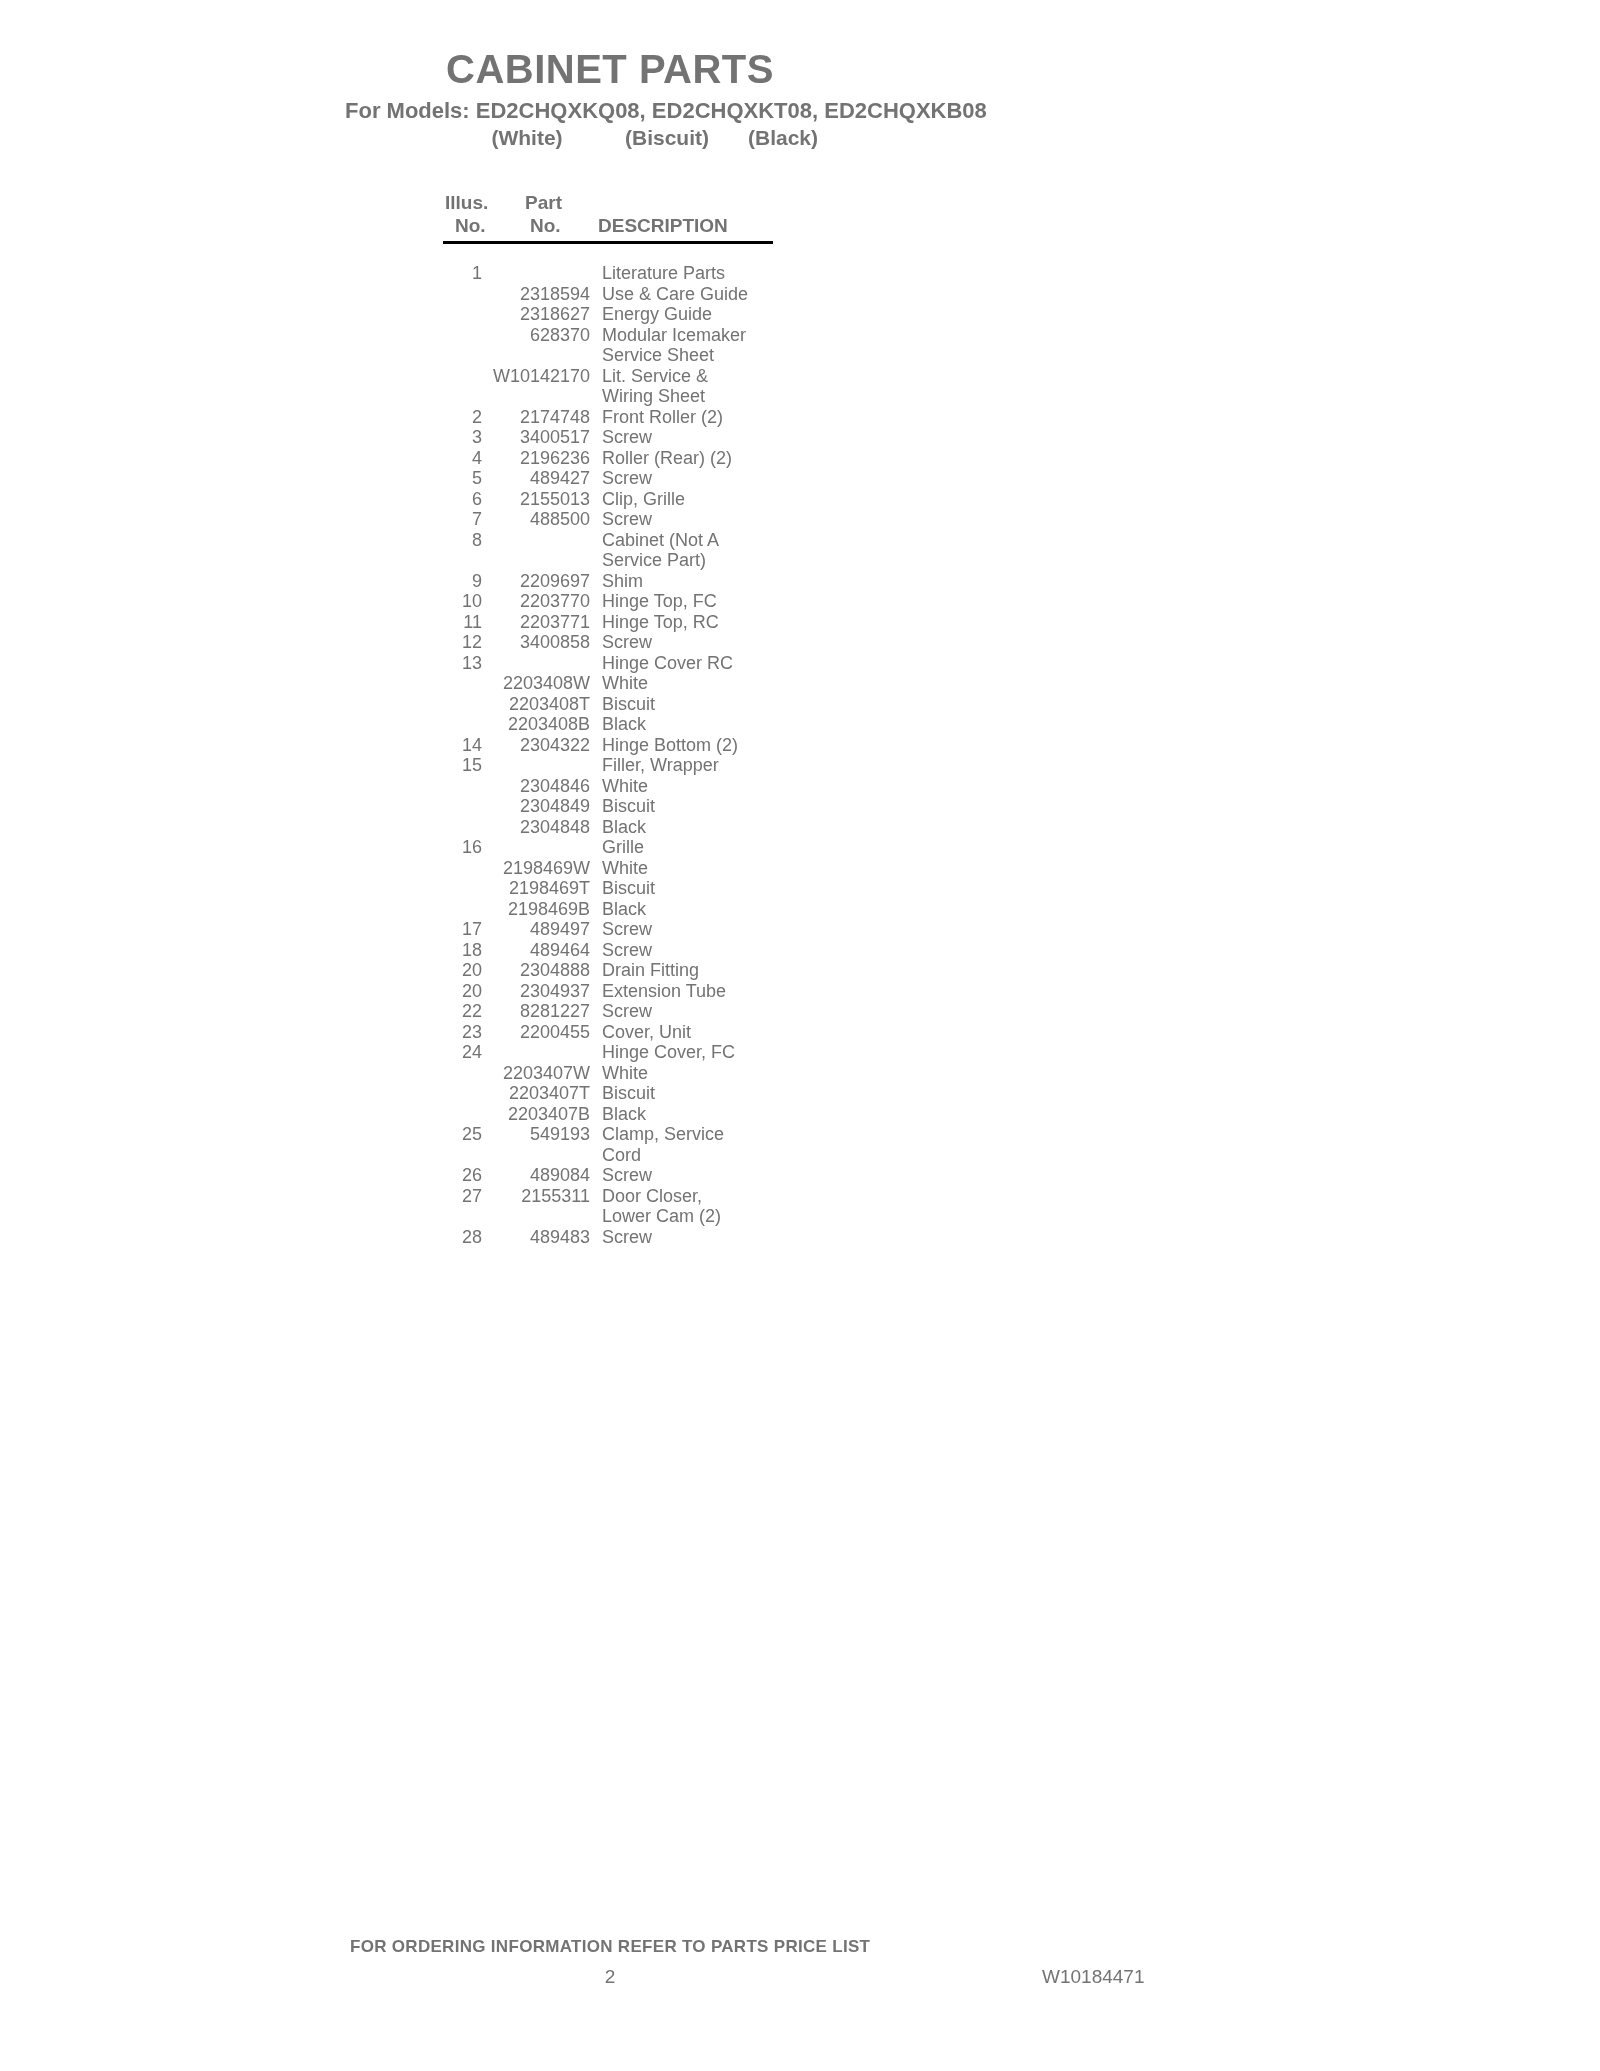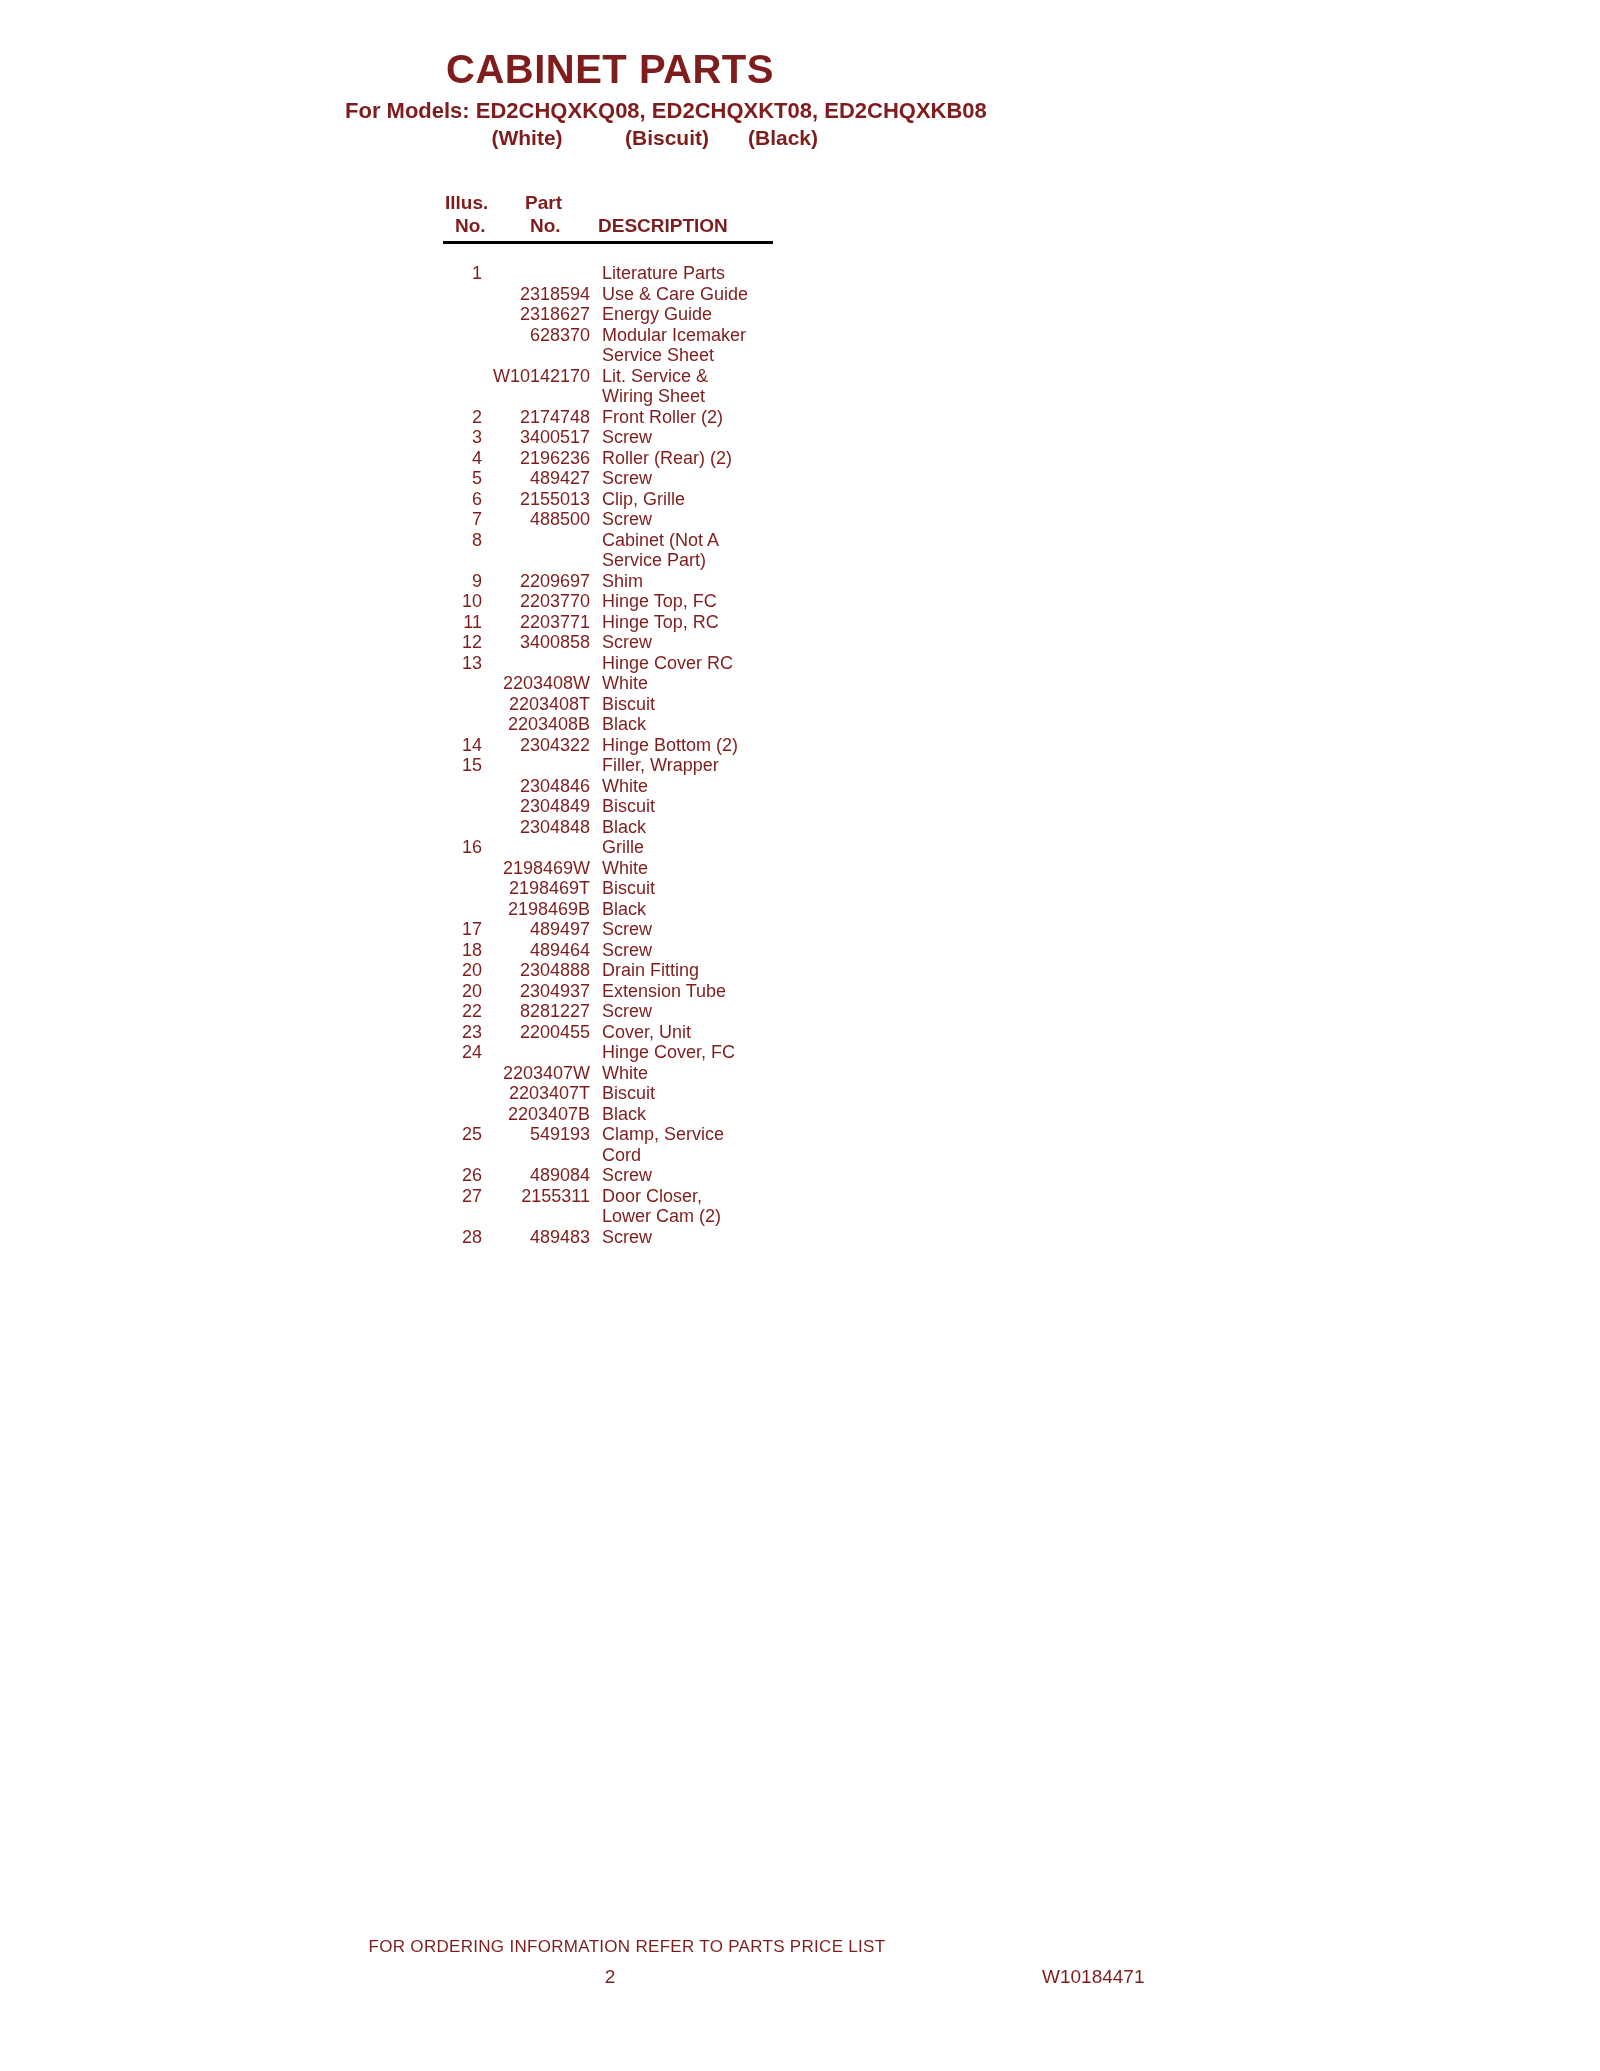--- a/index.html
+++ b/index.html
@@ -1,21 +1,21 @@
 <!DOCTYPE html>
 <html><head>
 <meta charset="utf-8">
 <style>
   html, body { margin: 0; padding: 0; background: #ffffff; }
   .page {
     position: relative;
     width: 1600px;
     height: 2071px;
     background: #ffffff;
-    color: #7f1d1d;
+    color: #737373;
     font-family: "Liberation Sans", sans-serif;
     overflow: hidden;
   }
 
   
   .doc-header {
     position: absolute;
     left: 345px;
     top: 46px;
     width: 530px;
@@ -98,26 +98,24 @@
     width: 235px;
     white-space: pre-line;
   }
 
   
   .footer-note {
     position: absolute;
     left: 350px;
     top: 1937px;
     width: 530px;
-    text-align: center;
     font-size: 17px;
-    font-weight: normal;
+    font-weight: bold;
     letter-spacing: 0.3px;
     white-space: nowrap;
-    margin-left: 12px;
   }
   .footer-page {
     position: absolute;
     left: 345px;
     top: 1966px;
     width: 530px;
     text-align: center;
     font-size: 19px;
   }
   .footer-doc {

